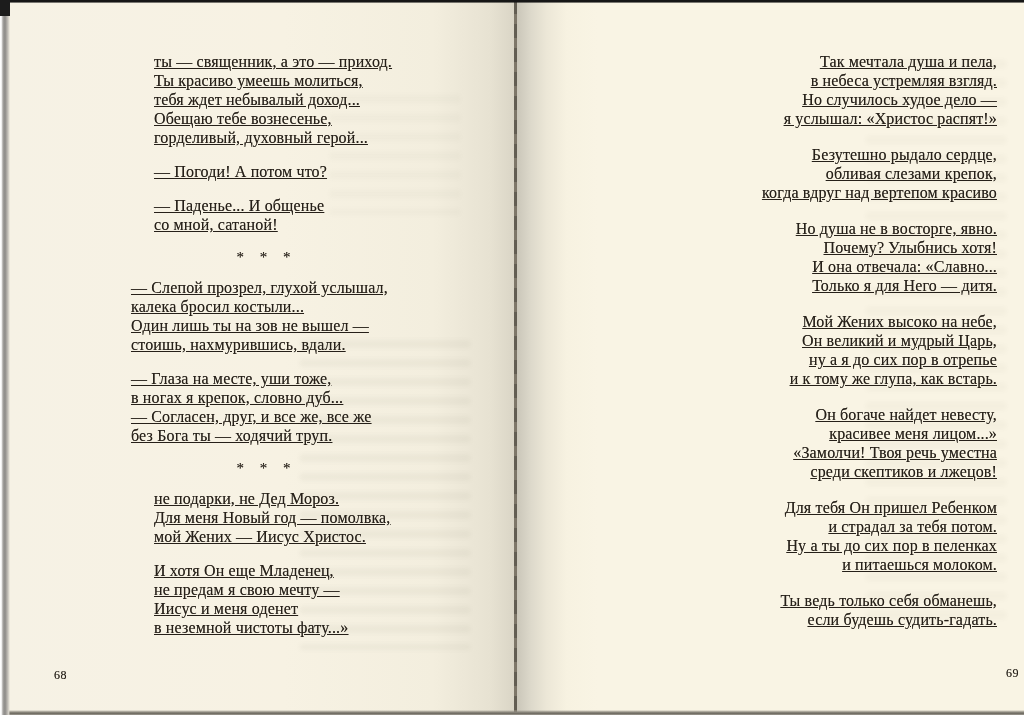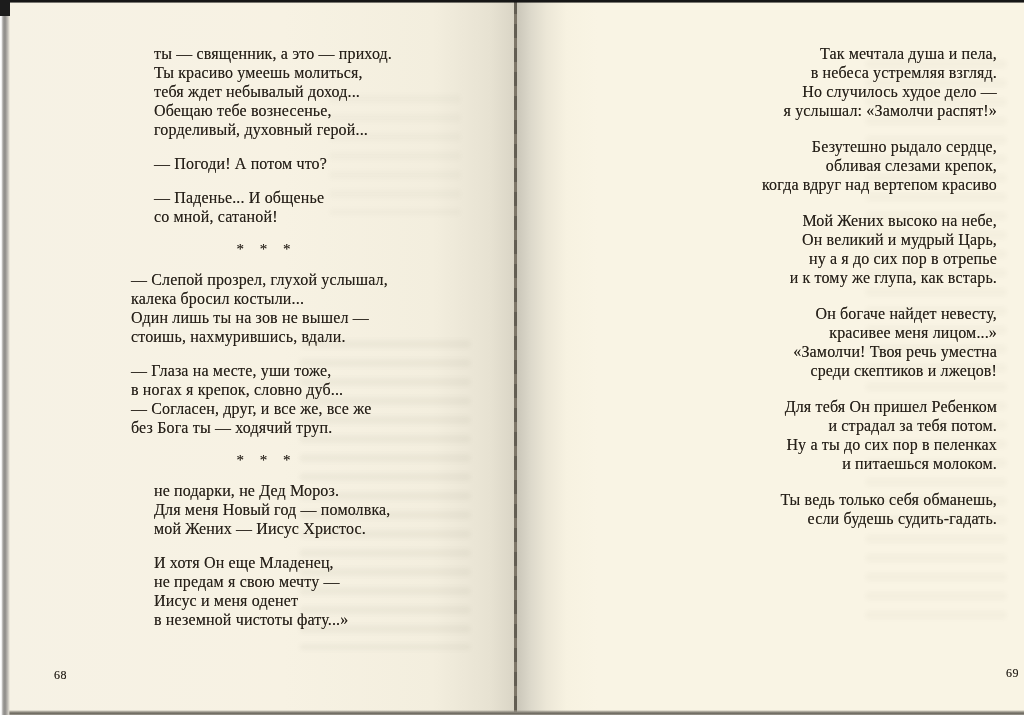--- a/index.html
+++ b/index.html
@@ -25,21 +25,21 @@
     background:linear-gradient(90deg,#c9c5b8 0,#ddd9cb 3%,#ece7d7 6%,#f7f2e1 10%,var(--paper-right,#f9f4e4) 16%,var(--paper-right,#f9f4e4) 100%);}
   .gutter-line{position:absolute;left:514px;top:0;width:3px;height:715px;z-index:5;opacity:.85;
     background:repeating-linear-gradient(180deg,#4f4a40 0 14px,#6f6759 14px 24px);
     filter:blur(.5px);}
   
   .col{position:absolute;}
   .col-left{left:154px;top:44px;width:330px;}
   .col-right{left:151px;top:44px;width:330px;}
   .line{font-size:16px;line-height:19px;white-space:nowrap;letter-spacing:.15px;
     text-shadow:0 0 .5px rgba(38,32,25,.55);}
-  .stanza{margin:0 0 15px 0;}
+  .stanza{margin:8px 0 15px 0;text-decoration:underline;}
   .col-right .stanza{margin-bottom:17px;text-align:right;}
   .stanza.outdent{margin-left:-23px;}
   .sep{width:225px;text-align:center;font-size:15px;letter-spacing:6px;
     margin:6px 0 12px 0;text-shadow:0 0 .5px rgba(38,32,25,.55);}
   
   .page-number{position:absolute;font-size:12px;letter-spacing:.5px;
     text-shadow:0 0 .5px rgba(38,32,25,.5);}
   .pn-left{left:54px;top:668px;}
   .pn-right{left:442px;top:666px;margin-left:48px;}
   
@@ -101,26 +101,32 @@
     <div class="page-number pn-left">68</div>
   </section>
 
   <section class="page page-right">
     <div class="bleed bleed-r1"></div>
     <div class="col col-right" id="right-col">
         <div class="stanza">
           <div class="line">Так мечтала душа и пела,</div>
           <div class="line">в небеса устремляя взгляд.</div>
           <div class="line">Но случилось худое дело —</div>
-          <div class="line">я услышал: «Замолчи распят!»</div>
+          <div class="line">я услышал: «Христос распят!»</div>
         </div>
         <div class="stanza">
           <div class="line">Безутешно рыдало сердце,</div>
           <div class="line">обливая слезами крепок,</div>
           <div class="line">когда вдруг над вертепом красиво</div>
+        </div>
+        <div class="stanza">
+          <div class="line">Но душа не в восторге, явно.</div>
+          <div class="line">Почему? Улыбнись хотя!</div>
+          <div class="line">И она отвечала: «Славно...</div>
+          <div class="line">Только я для Него — дитя.</div>
         </div>
         <div class="stanza">
           <div class="line">Мой Жених высоко на небе,</div>
           <div class="line">Он великий и мудрый Царь,</div>
           <div class="line">ну а я до сих пор в отрепье</div>
           <div class="line">и к тому же глупа, как встарь.</div>
         </div>
         <div class="stanza">
           <div class="line">Он богаче найдет невесту,</div>
           <div class="line">красивее меня лицом...»</div>

